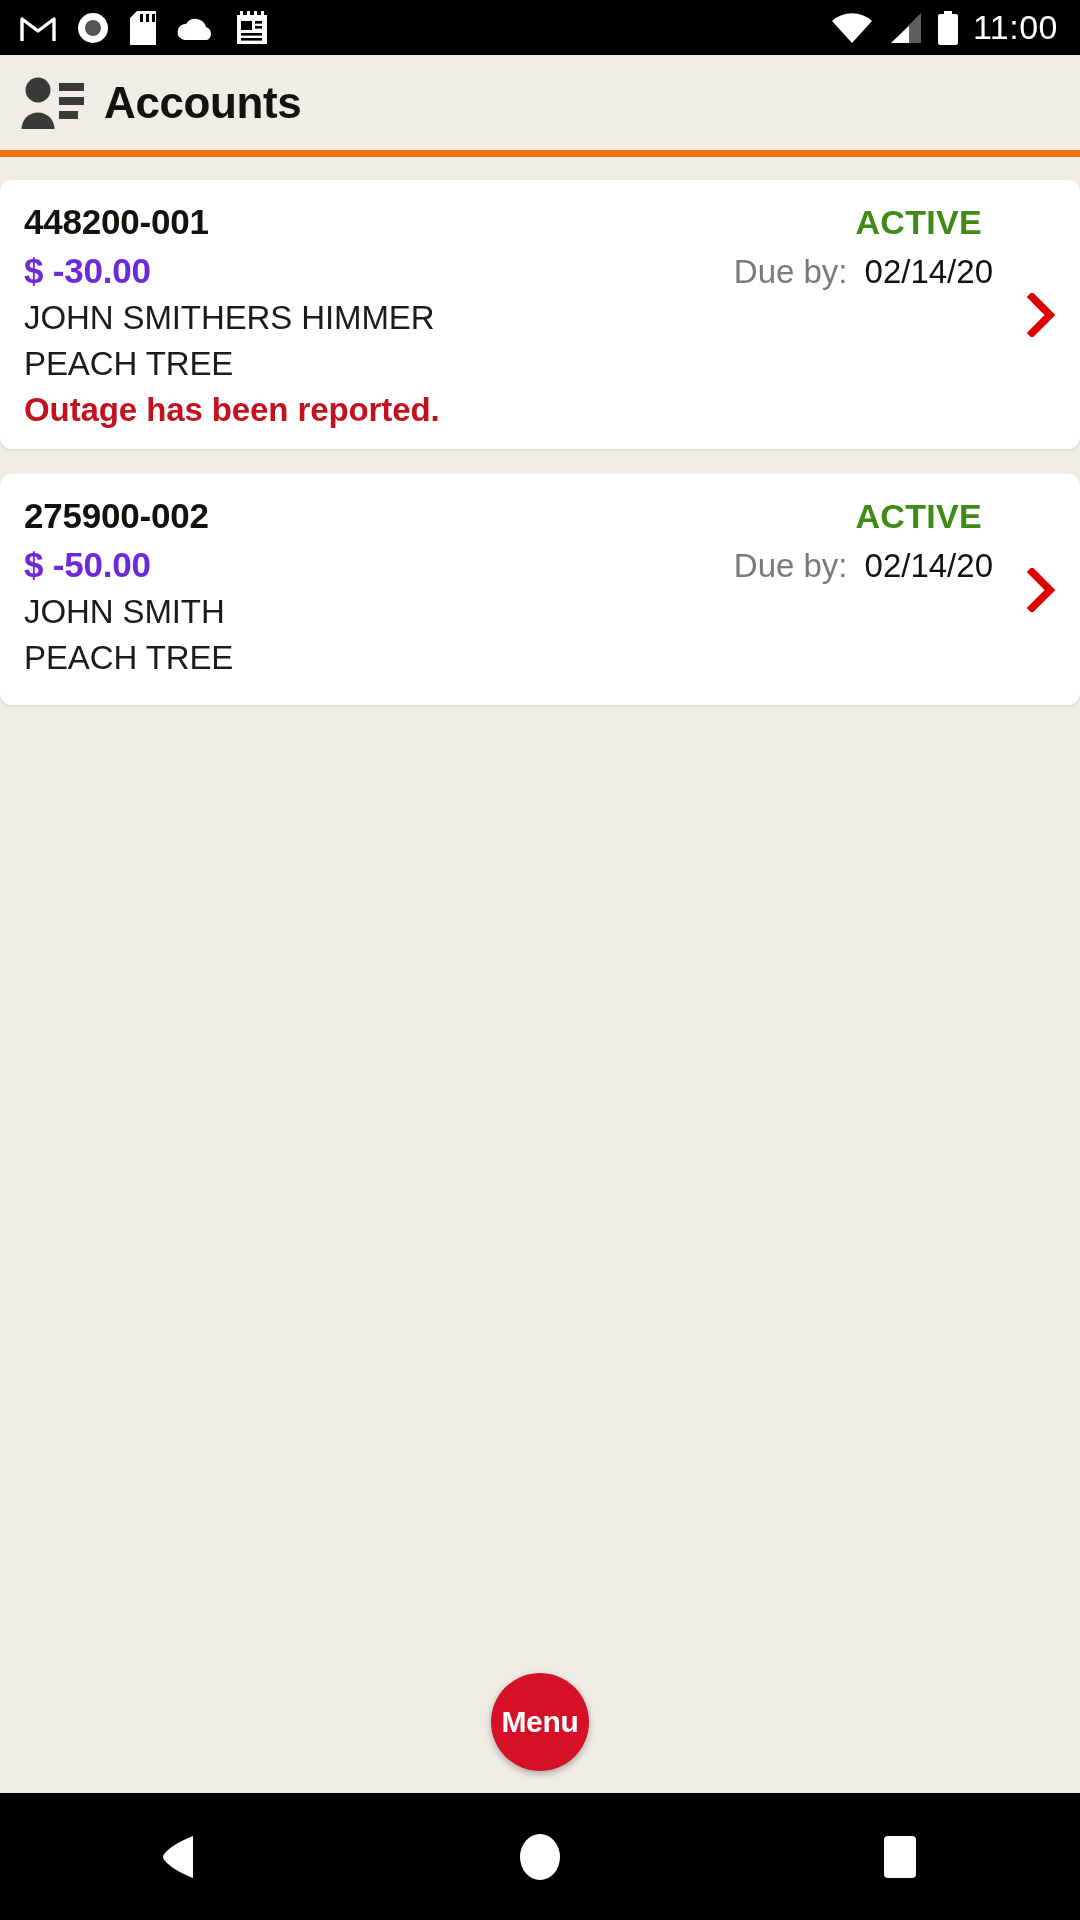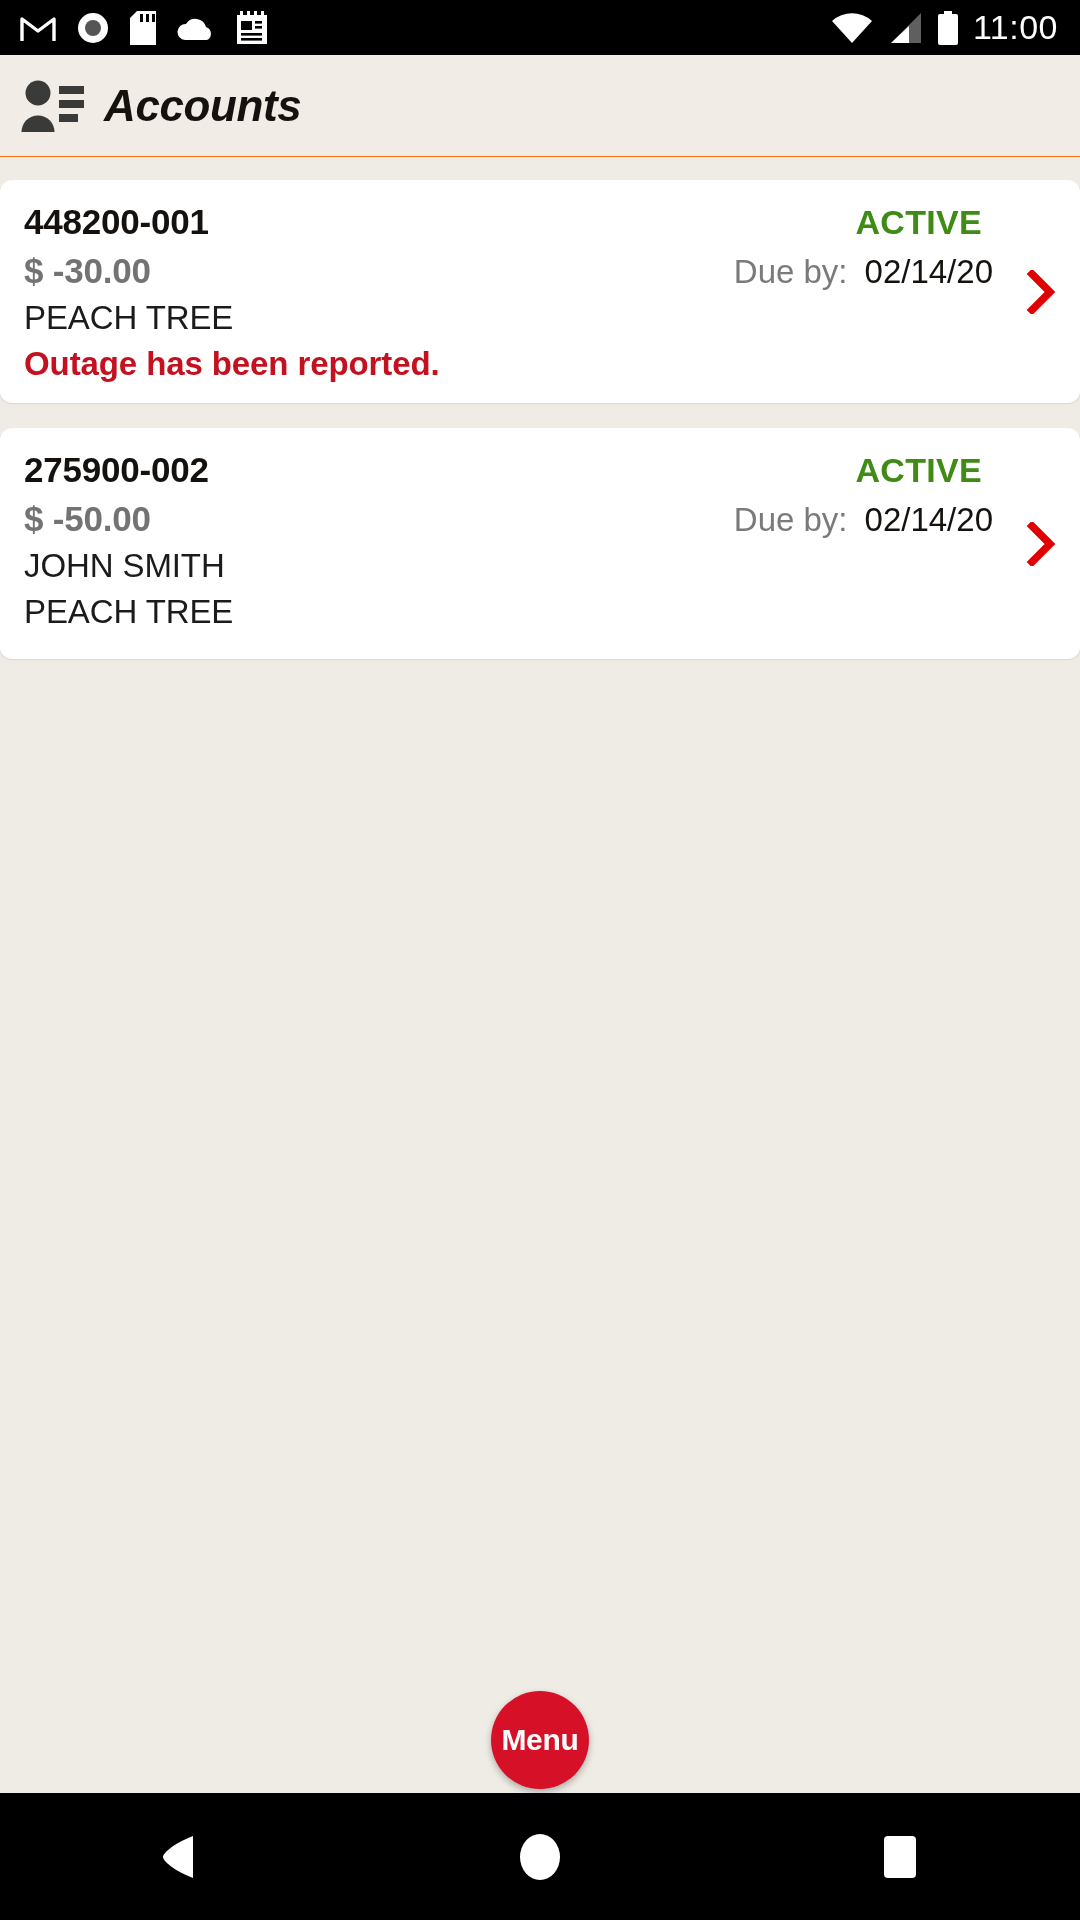--- a/index.html
+++ b/index.html
@@ -19,22 +19,21 @@
   }
   .sb-left { display:flex; align-items:center; gap:20px; }
   .sb-right { display:flex; align-items:center; gap:14px; }
   .sb-icon { display:block; }
   .sb-clock { font-size:34px; font-weight:400; letter-spacing:0.5px; margin-left:0; }
 
   
   .appbar {
     flex:0 0 102px; background:#f1ece6;
     display:flex; align-items:center; padding:0 20px;
-    border-bottom:1px solid #f97316;
-    font-style:italic;
+    border-bottom:7px solid #f97316;
   }
   .appbar-icon { width:66px; height:54px; margin-right:18px; flex:0 0 auto; }
   .appbar-title { font-size:44px; font-weight:700; color:#14110e; letter-spacing:-0.4px; }
 
   
   .content { flex:1 1 auto; position:relative; background:#efebe5; padding-top:23px; overflow:hidden; }
 
   .card {
     background:#fff; border-radius:12px;
     margin:0 0 25px 0;
@@ -42,37 +41,37 @@
     padding:22px 0 20px 0;
     box-shadow:0 1px 2px rgba(0,0,0,0.10);
   }
   .card-row { display:flex; align-items:flex-end; padding:0 24px; }
   .row-1 { justify-content:space-between; margin-bottom:9px; }
   .row-2 { justify-content:space-between; margin-bottom:8px; }
 
   .acct-num { font-size:35px; font-weight:700; color:#14110e; letter-spacing:-0.2px; }
   .acct-status { font-size:34px; font-weight:700; color:#3f8b16; letter-spacing:0.3px; margin-right:74px; }
 
-  .acct-amount { font-size:35px; font-weight:700; color:#737373; letter-spacing:-0.2px; }
+  .acct-amount { font-size:35px; font-weight:700; color:#6d28d9; letter-spacing:-0.2px; }
   .due-wrap { display:flex; align-items:baseline; gap:17px; margin-right:63px; }
   .due-label { font-size:33px; font-weight:400; color:#7a7a7a; }
   .due-date { font-size:33px; font-weight:400; color:#14110e; }
 
   .acct-line { font-size:33px; font-weight:400; color:#1b1b1b; padding:0 24px; margin-bottom:8px; letter-spacing:-0.1px; }
   .acct-alert { font-size:33px; font-weight:700; color:#c41120; padding:0 24px; margin-top:4px; letter-spacing:-0.1px; }
 
   .chevron {
     position:absolute; right:22px; top:50%; transform:translateY(-50%);
     width:34px; height:44px;
   }
 
   
   .fab {
     position:absolute; left:50%; transform:translateX(-50%);
-    bottom:4px;
+    bottom:22px;
     width:98px; height:98px; border-radius:50%;
     background:#d61127;
     display:flex; align-items:center; justify-content:center;
     box-shadow:0 3px 7px rgba(0,0,0,0.28);
     border:none; cursor:pointer;
   }
   .fab-label { color:#fff; font-size:30px; font-weight:700; letter-spacing:-0.3px; }
 
   
   .navbar {
@@ -151,20 +150,21 @@
         <span class="acct-num">448200-001</span>
         <span class="acct-status">ACTIVE</span>
       </div>
       <div class="card-row row-2">
         <span class="acct-amount">$ -30.00</span>
         <span class="due-wrap">
           <span class="due-label">Due by:</span>
           <span class="due-date">02/14/20</span>
         </span>
       </div>
+      <div class="acct-line">JOHN SMITHERS HIMMER</div>
       <div class="acct-line">PEACH TREE</div>
       <div class="acct-alert">Outage has been reported.</div>
       <svg class="chevron" viewBox="0 0 34 44">
         <path d="M8 4l18 18L8 40" fill="none" stroke="#e00000" stroke-width="7.5" stroke-linecap="square" stroke-linejoin="miter"></path>
       </svg>
     </div>
 
     <div class="card">
       <div class="card-row row-1">
         <span class="acct-num">275900-002</span>

